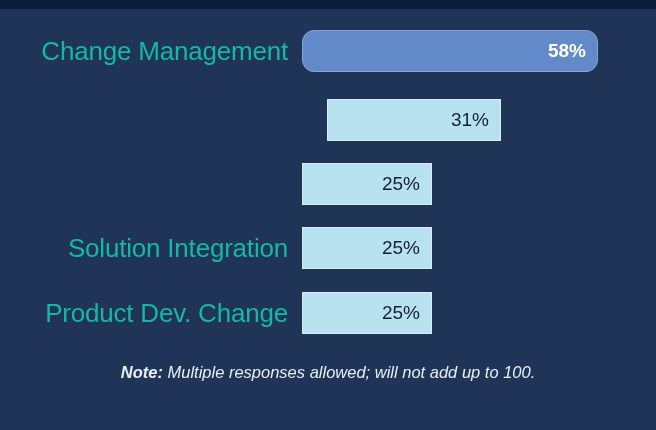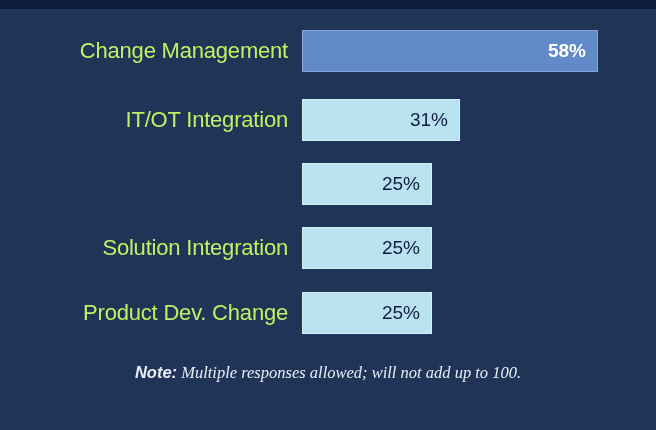--- a/index.html
+++ b/index.html
@@ -44,22 +44,22 @@
     align-items: stretch;
   }
   .bar-label {
     position: absolute;
     left: 0;
     top: 0;
     width: 288px;
     height: 42px;
     line-height: 42px;
     text-align: right;
-    color: #bef264;
-    font-size: 22px;
+    color: #14b8a6;
+    font-size: 26px;
     font-family: "Liberation Sans", sans-serif;
     letter-spacing: -0.2px;
     white-space: nowrap;
   }
   .bar-track {
     position: absolute;
     left: 302px;
     top: 0;
     height: 42px;
   }
@@ -68,20 +68,21 @@
     height: 42px;
     box-sizing: border-box;
     border: 1px solid rgba(255,255,255,0.28);
     display: flex;
     align-items: center;
     justify-content: flex-end;
   }
   .bar-fill.accent {
     background: #6289c8;
     border-color: #87a5d8;
+    border-radius: 12px;
   }
   .bar-fill.light {
     background: #b8e2f0;
     border-color: #d4eef8;
   }
   .bar-value {
     font-size: 19px;
     padding-right: 11px;
     white-space: nowrap;
   }
@@ -103,21 +104,20 @@
     font-size: 16.5px;
     font-style: italic;
     font-family: "Liberation Sans", sans-serif;
     white-space: nowrap;
   }
   #footnote .note-prefix {
     font-weight: bold;
   }
   #footnote .note-body {
     font-style: italic;
-    font-family: Liberation Serif, serif;
   }
 </style>
 </head>
 <body>
 
 <div id="chart-panel">
 
   <div id="top-band"></div>
 
   <div id="bars-area">
@@ -125,23 +125,22 @@
     <div class="bar-row" style="top:8px;">
       <div class="bar-label">Change Management</div>
       <div class="bar-track">
         <div class="bar-fill accent" style="width:296px;">
           <span class="bar-value">58%</span>
         </div>
       </div>
     </div>
 
     <div class="bar-row" style="top:77px;">
-      <div class="bar-label">IT/OT Integration</div>
       <div class="bar-track">
-        <div class="bar-fill light" style="width:158px;">
+        <div class="bar-fill light" style="width:174px;margin-left:25px;">
           <span class="bar-value">31%</span>
         </div>
       </div>
     </div>
 
     <div class="bar-row" style="top:141px;">
       <div class="bar-track">
         <div class="bar-fill light" style="width:130px;">
           <span class="bar-value">25%</span>
         </div>

